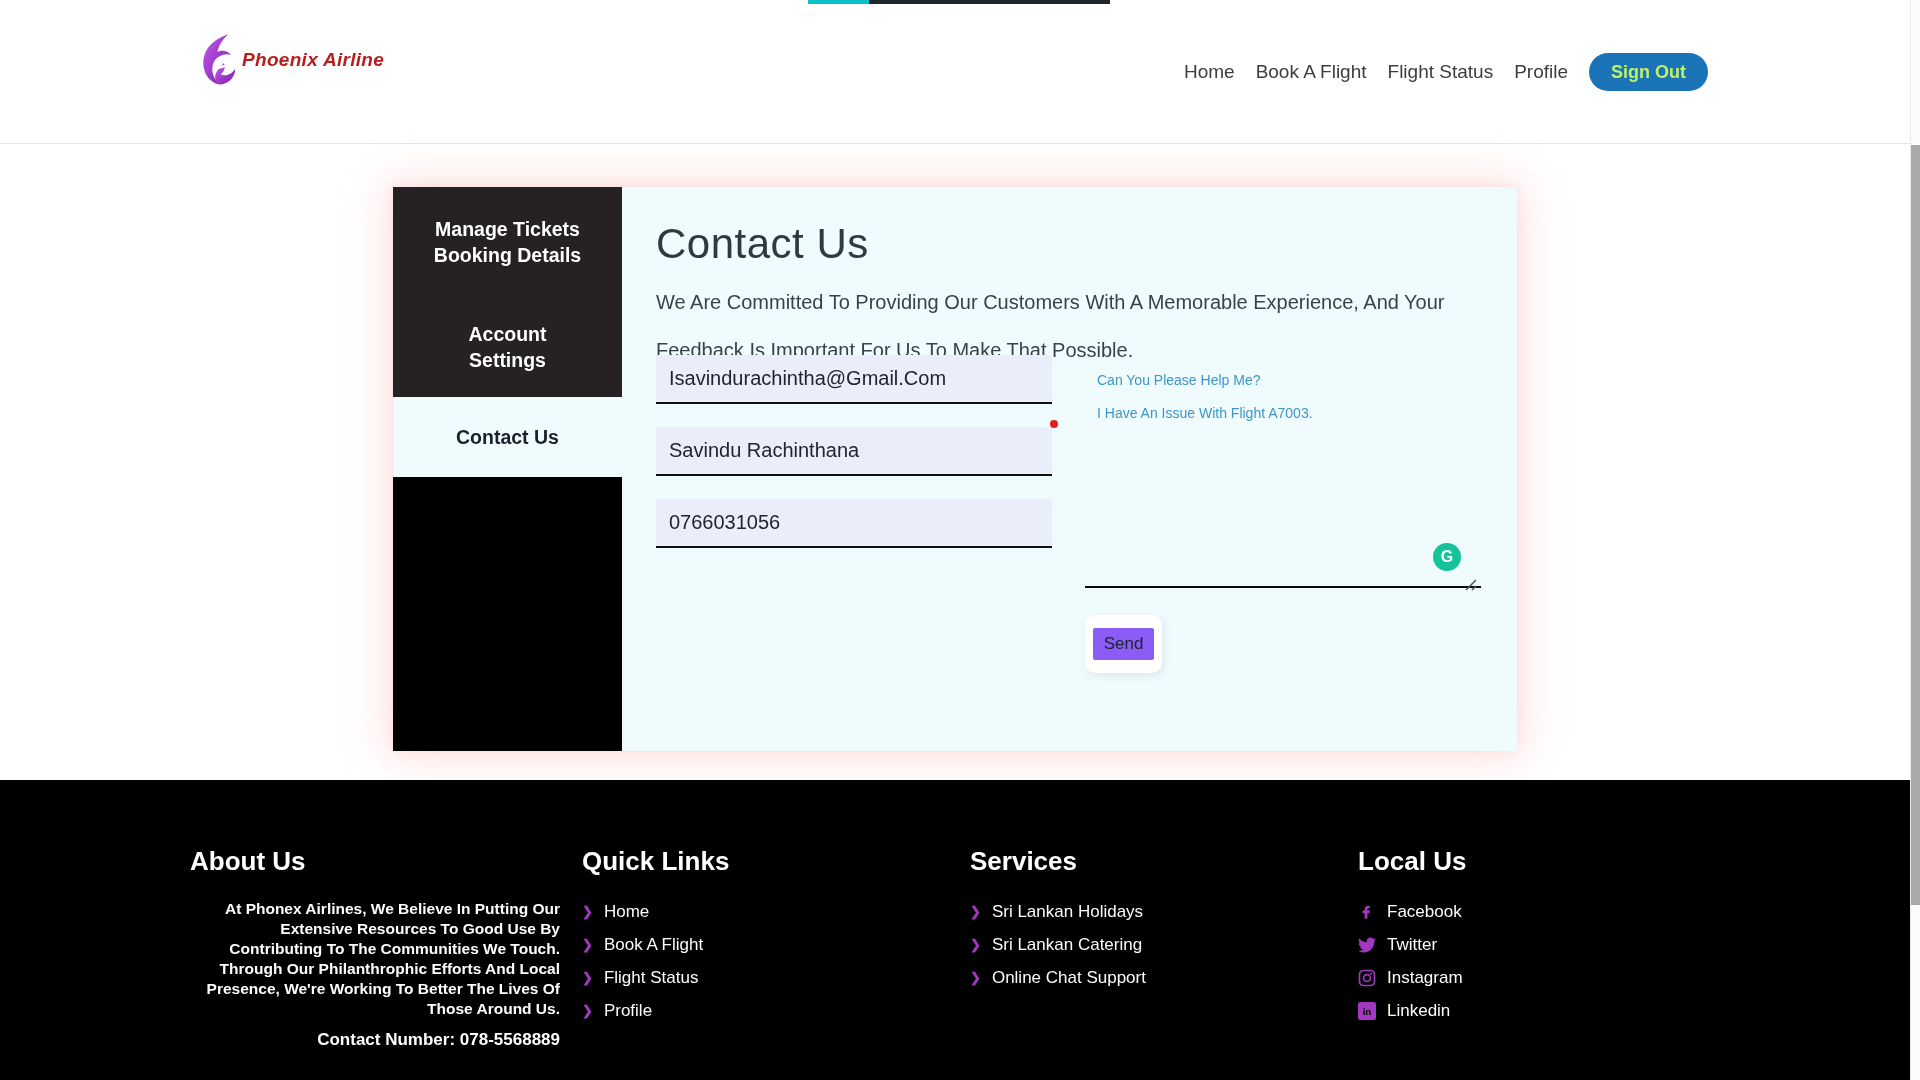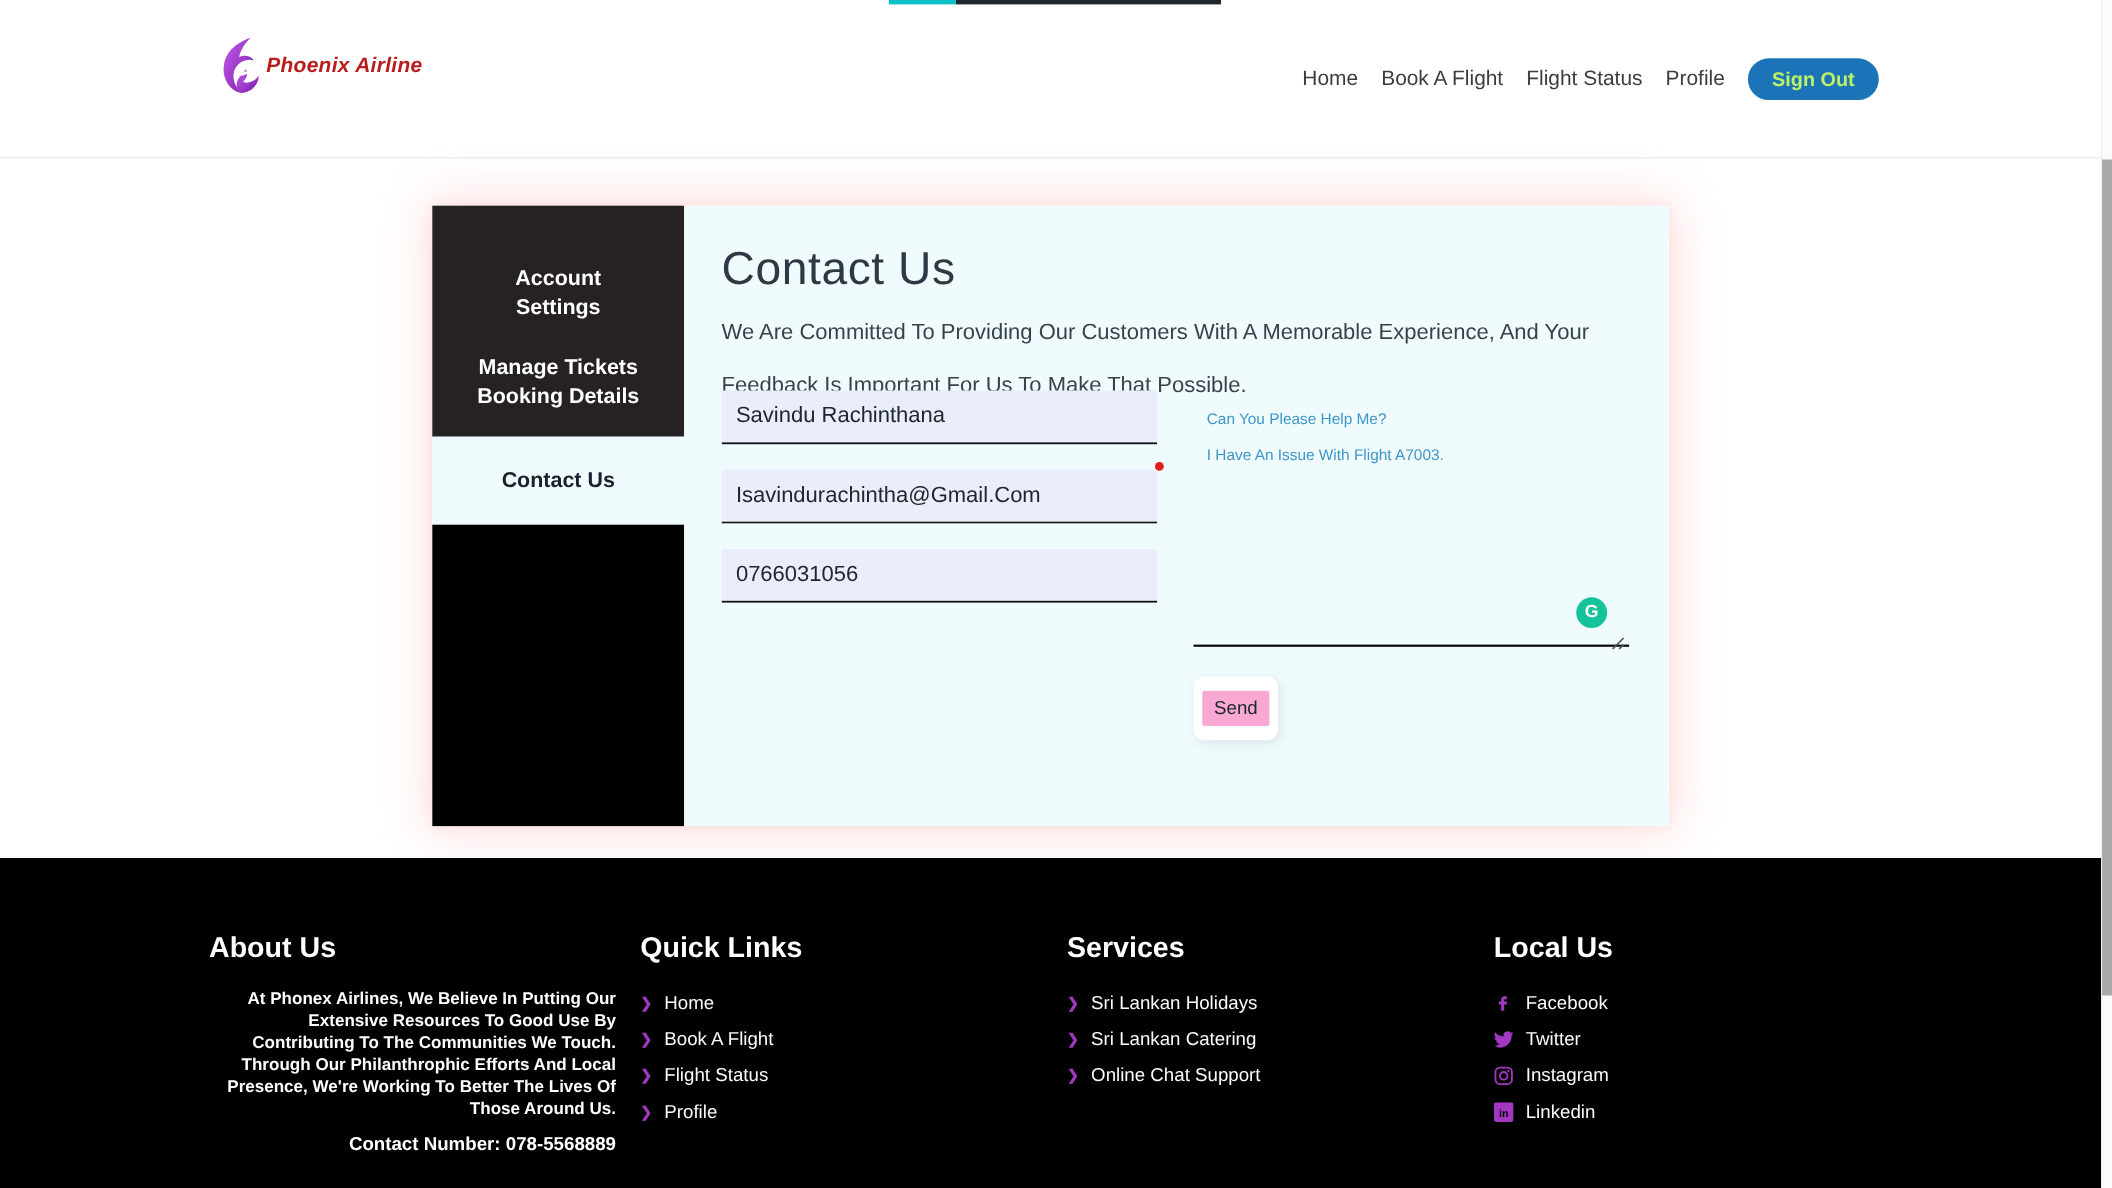--- a/index.html
+++ b/index.html
@@ -81,21 +81,21 @@
     display:flex; align-items:center; justify-content:center; cursor:pointer;
   }
   .resize-handle { position:absolute; left:841px; top:390px; width:14px; height:14px; cursor:nwse-resize; }
   .send-wrap {
     position:absolute; left:463px; top:428px; width:77px; height:58px;
     background:#fff; border-radius:10px;
     box-shadow:2px 3px 9px rgba(110,120,140,.15);
     display:flex; align-items:center; justify-content:center;
   }
   .send {
-    background:#f9a8d4; border:none; padding:6px 11px; font-size:17px;
+    background:#8b5cf6; border:none; padding:6px 11px; font-size:17px;
     color:#1b2430; font-family:inherit; cursor:pointer; border-radius:2px;
   }
 
   
   footer { position:absolute; left:0; top:780px; width:1920px; height:300px; background:#000; color:#fff;text-align:right; }
   .fcol { position:absolute; top:0; }
   .fcol h3 { position:absolute; top:66px; font-size:26px; font-weight:700; color:#fff; white-space:nowrap; }
   .fcol-about { left:190px; width:380px; }
   .fcol-links { left:582px; }
   .fcol-services { left:970px; }
@@ -138,36 +138,36 @@
     <a class="nav-link">Book A Flight</a>
     <a class="nav-link">Flight Status</a>
     <a class="nav-link">Profile</a>
     <button class="signout">Sign Out</button>
   </nav>
 </header>
 
 <section class="card">
   <aside class="sidebar">
     <div class="side-top">
+      <div class="side-item first">Manage Tickets
+Booking Details</div>
       <div class="side-item second">Account
 Settings</div>
-      <div class="side-item first">Manage Tickets
-Booking Details</div>
     </div>
     <div class="side-active">Contact Us</div>
     <div class="side-bottom"></div>
   </aside>
 
   <div class="mainpanel">
     <h1>Contact Us</h1>
     <p class="sub">We Are Committed To Providing Our Customers With A Memorable Experience, And Your Feedback Is Important For Us To Make That Possible.</p>
 
     <div class="fields">
+      <input class="field" value="Isavindurachintha@Gmail.Com" style="">
       <input class="field" value="Savindu Rachinthana" style="">
-      <input class="field" value="Isavindurachintha@Gmail.Com" style="">
       <input class="field" value="0766031056" style="">
     </div>
     <span class="red-dot"></span>
 
     <textarea class="message" spellcheck="false" style="">Can You Please Help Me?
 I Have An Issue With Flight A7003.</textarea>
     <div class="grammarly">G</div>
     <svg class="resize-handle" viewBox="0 0 14 14">
       <line x1="3" y1="13" x2="13" y2="3" stroke="#555" stroke-width="1.6"></line>
       <line x1="9" y1="13" x2="13" y2="9" stroke="#555" stroke-width="1.6"></line>

